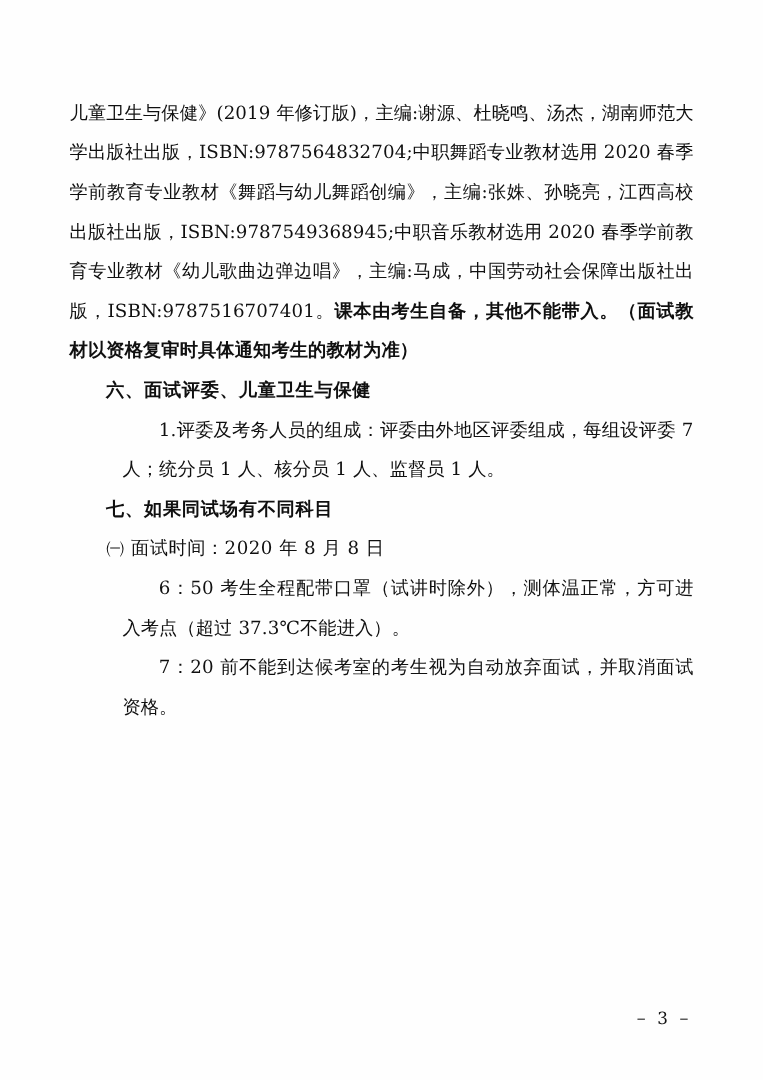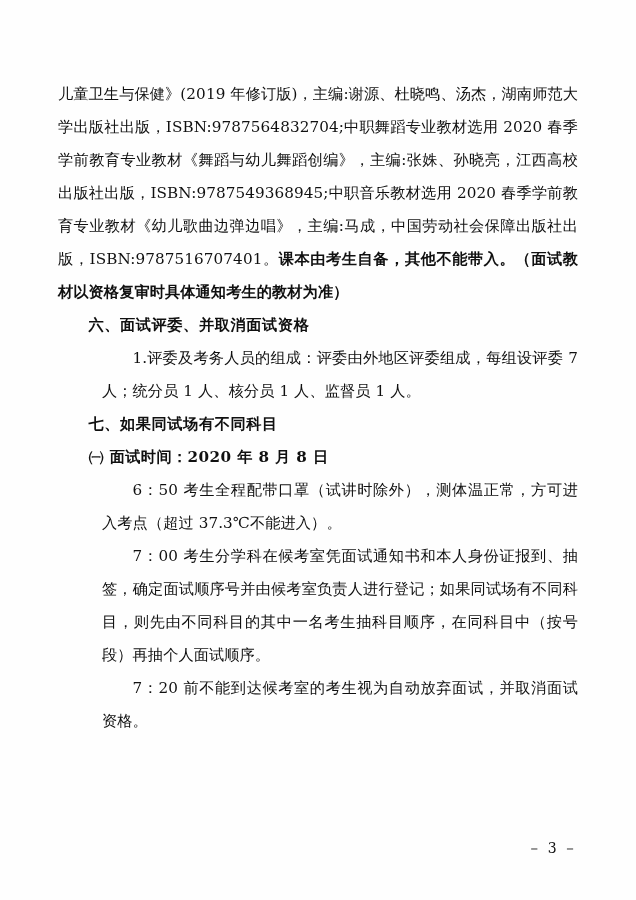--- a/index.html
+++ b/index.html
@@ -41,51 +41,50 @@
   }
   .bold {
     font-weight: bold;
   }
   .heading {
     font-weight: bold;
     text-indent: 2em;
     letter-spacing: 0.6px;
   }
   .subheading {
-    font-weight: bold;
+    font-weight: normal;
     text-indent: 2em;
     letter-spacing: 0.4px;
   }
   .page-number {
     position: absolute;
     right: 58px;
     bottom: 42px;
     font-size: 14px;
     letter-spacing: 1px;
     color: #111;
   }
 </style>
 </head>
 <body>
 
 <div class="page">
   <div class="doc-body">
 
     <p class="p-flow"><span>儿童卫生与保健》(2019 年修订版)，主编:谢源、杜晓鸣、汤杰，湖南师范大学出版社出版，ISBN:9787564832704;中职舞蹈专业教材选用 2020 春季学前教育专业教材《舞蹈与幼儿舞蹈创编》，主编:张姝、孙晓亮，江西高校出版社出版，ISBN:9787549368945;中职音乐教材选用 2020 春季学前教育专业教材《幼儿歌曲边弹边唱》，主编:马成，中国劳动社会保障出版社出版，ISBN:9787516707401。</span><span class="bold">课本由考生自备，其他不能带入。（面试教材以资格复审时具体通知考生的教材为准）</span></p>
 
-    <p class="heading">六、面试评委、并取消面试资格</p>
+    <p class="heading">六、面试评委、儿童卫生与保健</p>
 
     <p class="p-indent">1.评委及考务人员的组成：评委由外地区评委组成，每组设评委 7 人；统分员 1 人、核分员 1 人、监督员 1 人。</p>
 
 
     <p class="heading">七、如果同试场有不同科目</p>
 
     <p class="subheading">㈠ 面试时间：2020 年 8 月 8 日</p>
 
     <p class="p-indent">6：50 考生全程配带口罩（试讲时除外），测体温正常，方可进入考点（超过 37.3℃不能进入）。</p>
 
-    <p class="p-indent">7：00 考生分学科在候考室凭面试通知书和本人身份证报到、抽签，确定面试顺序号并由候考室负责人进行登记；如果同试场有不同科目，则先由不同科目的其中一名考生抽科目顺序，在同科目中（按号段）再抽个人面试顺序。</p>
 
     <p class="p-indent">7：20 前不能到达候考室的考生视为自动放弃面试，并取消面试资格。</p>
 
   </div>
   <div class="page-number">－ 3 －</div>
 </div>
 
 </body></html>

